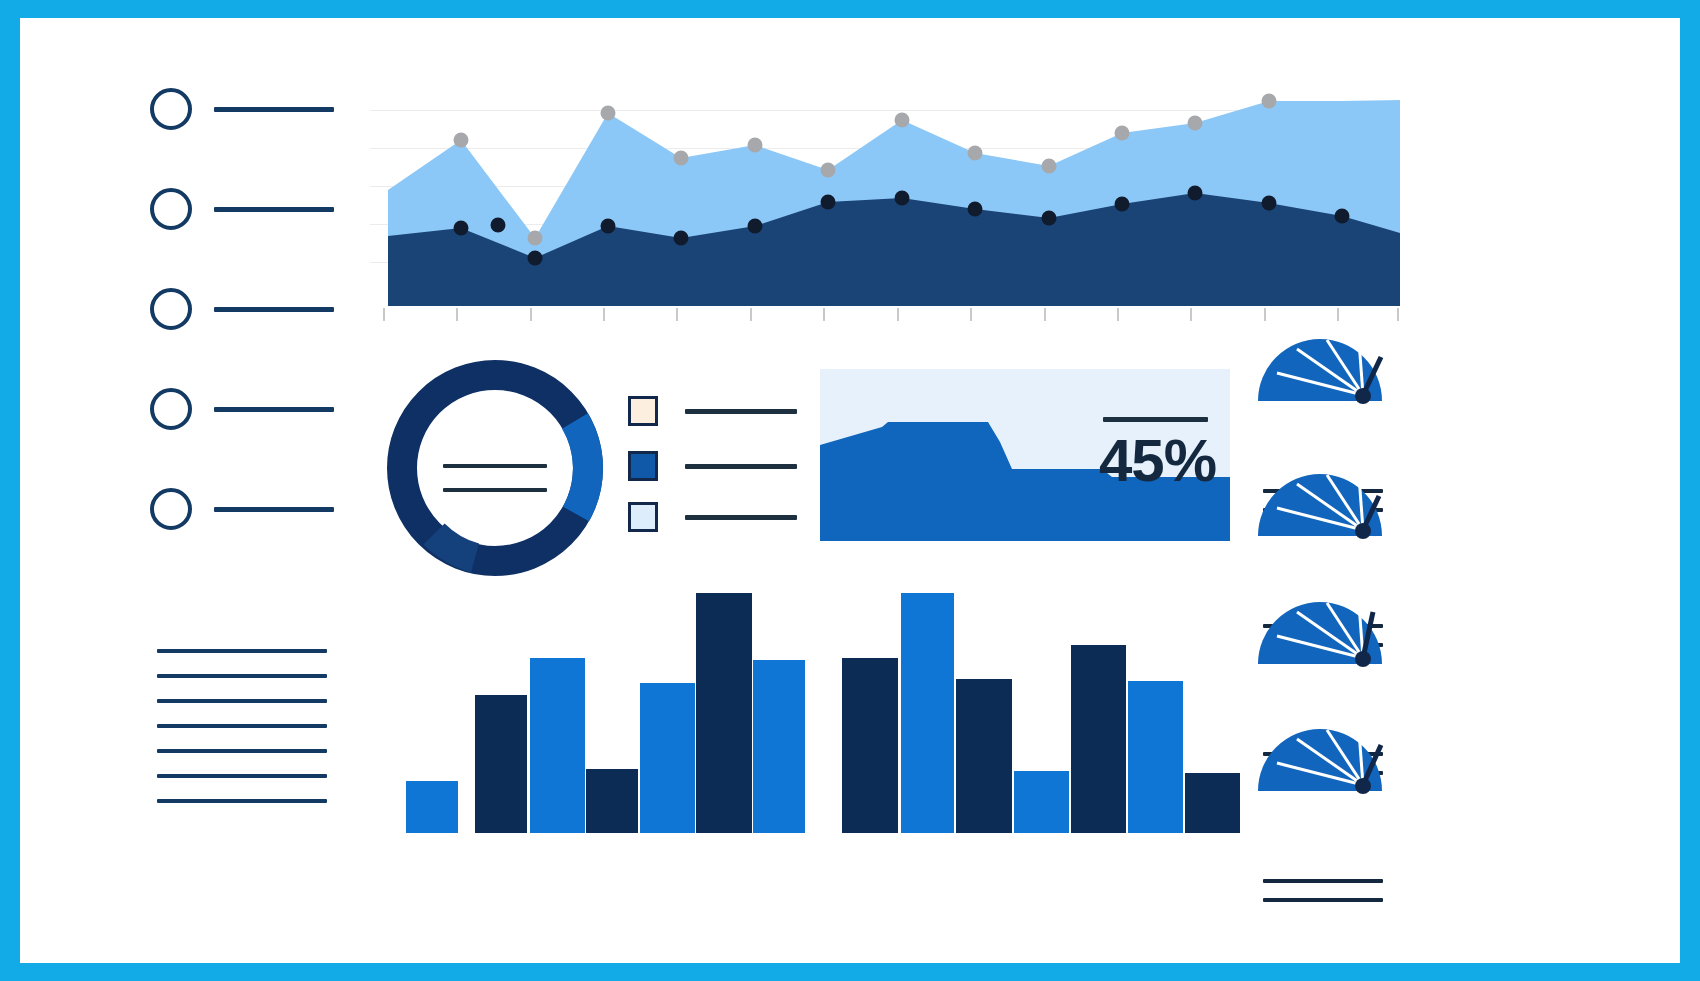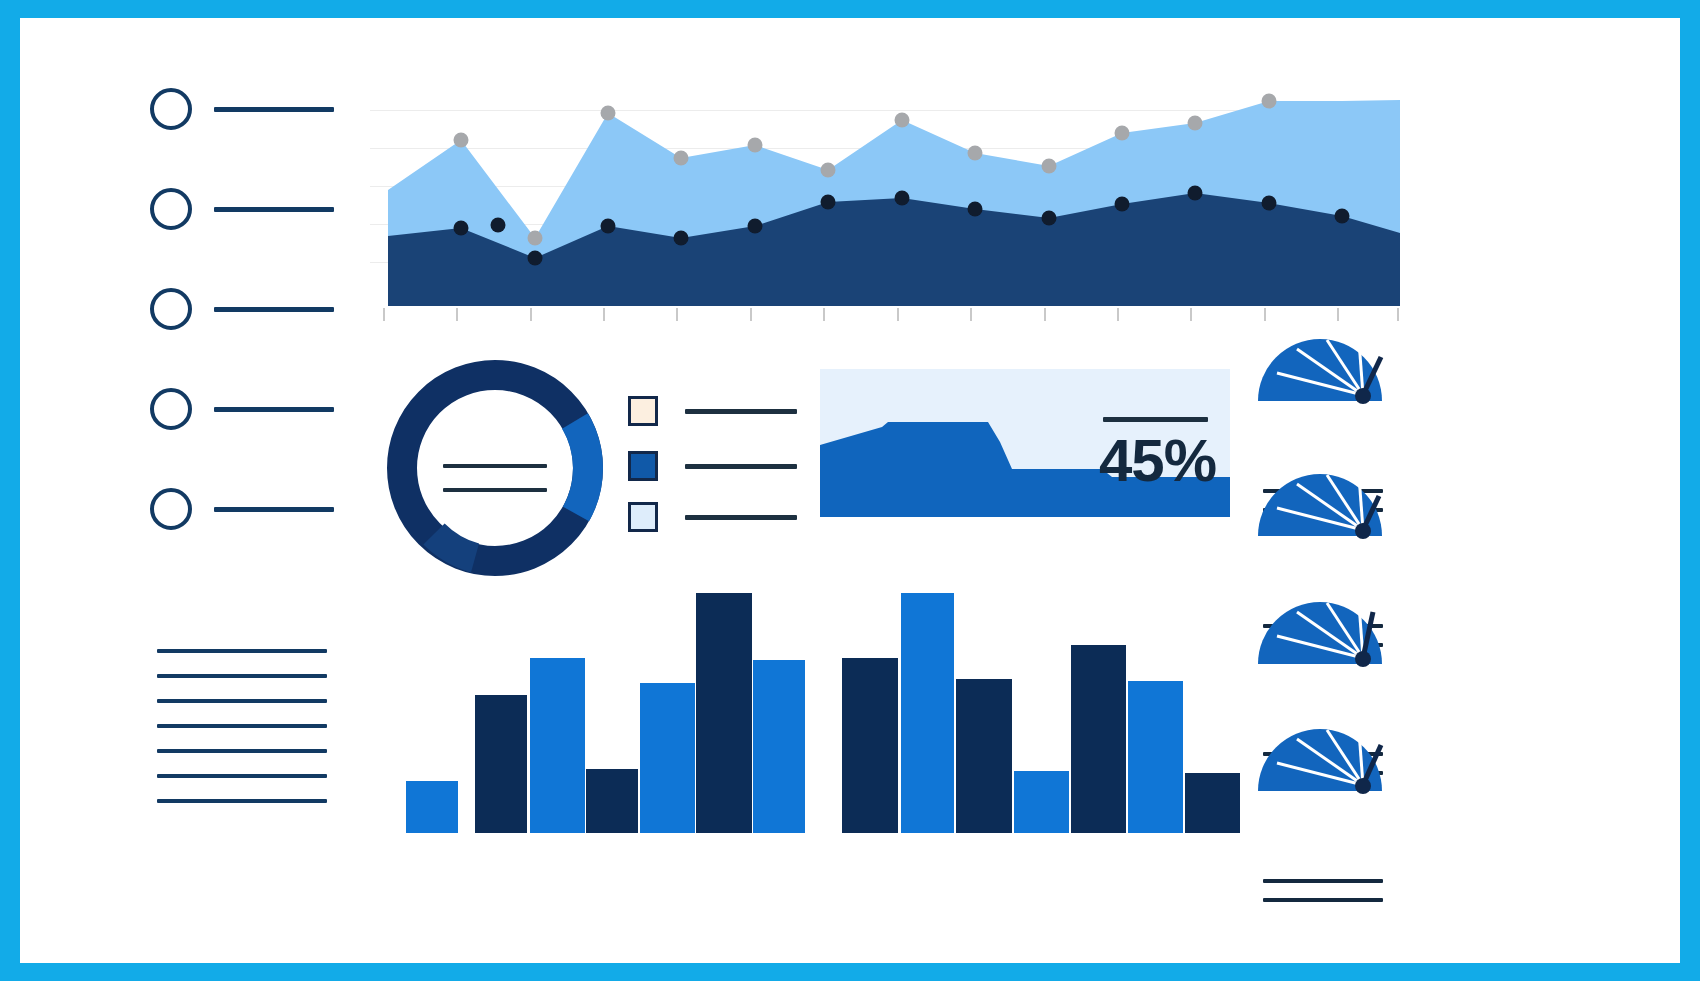--- a/index.html
+++ b/index.html
@@ -49,21 +49,21 @@
   .legend-row .sw{
     width:30px;height:30px;box-sizing:border-box;
     border:3px solid #12284a;flex:0 0 auto;
   }
   .legend-row .lline{
     width:112px;height:5px;background:#1d3040;margin-left:27px;border-radius:1px;
   }
 
   
   #card45{
-    position:absolute;left:800px;top:351px;width:410px;height:148px;
+    position:absolute;left:800px;top:351px;width:410px;height:172px;
     background:#e6f1fc;overflow:hidden;
   }
   #card45 .cardline{
     position:absolute;right:22px;top:48px;width:105px;height:5px;
     background:#1d3040;border-radius:1px;
   }
   #card45 .pct{
     position:absolute;right:14px;top:62px;
     font-size:60px;font-weight:700;color:#14293f;
     letter-spacing:-1px;line-height:1;

